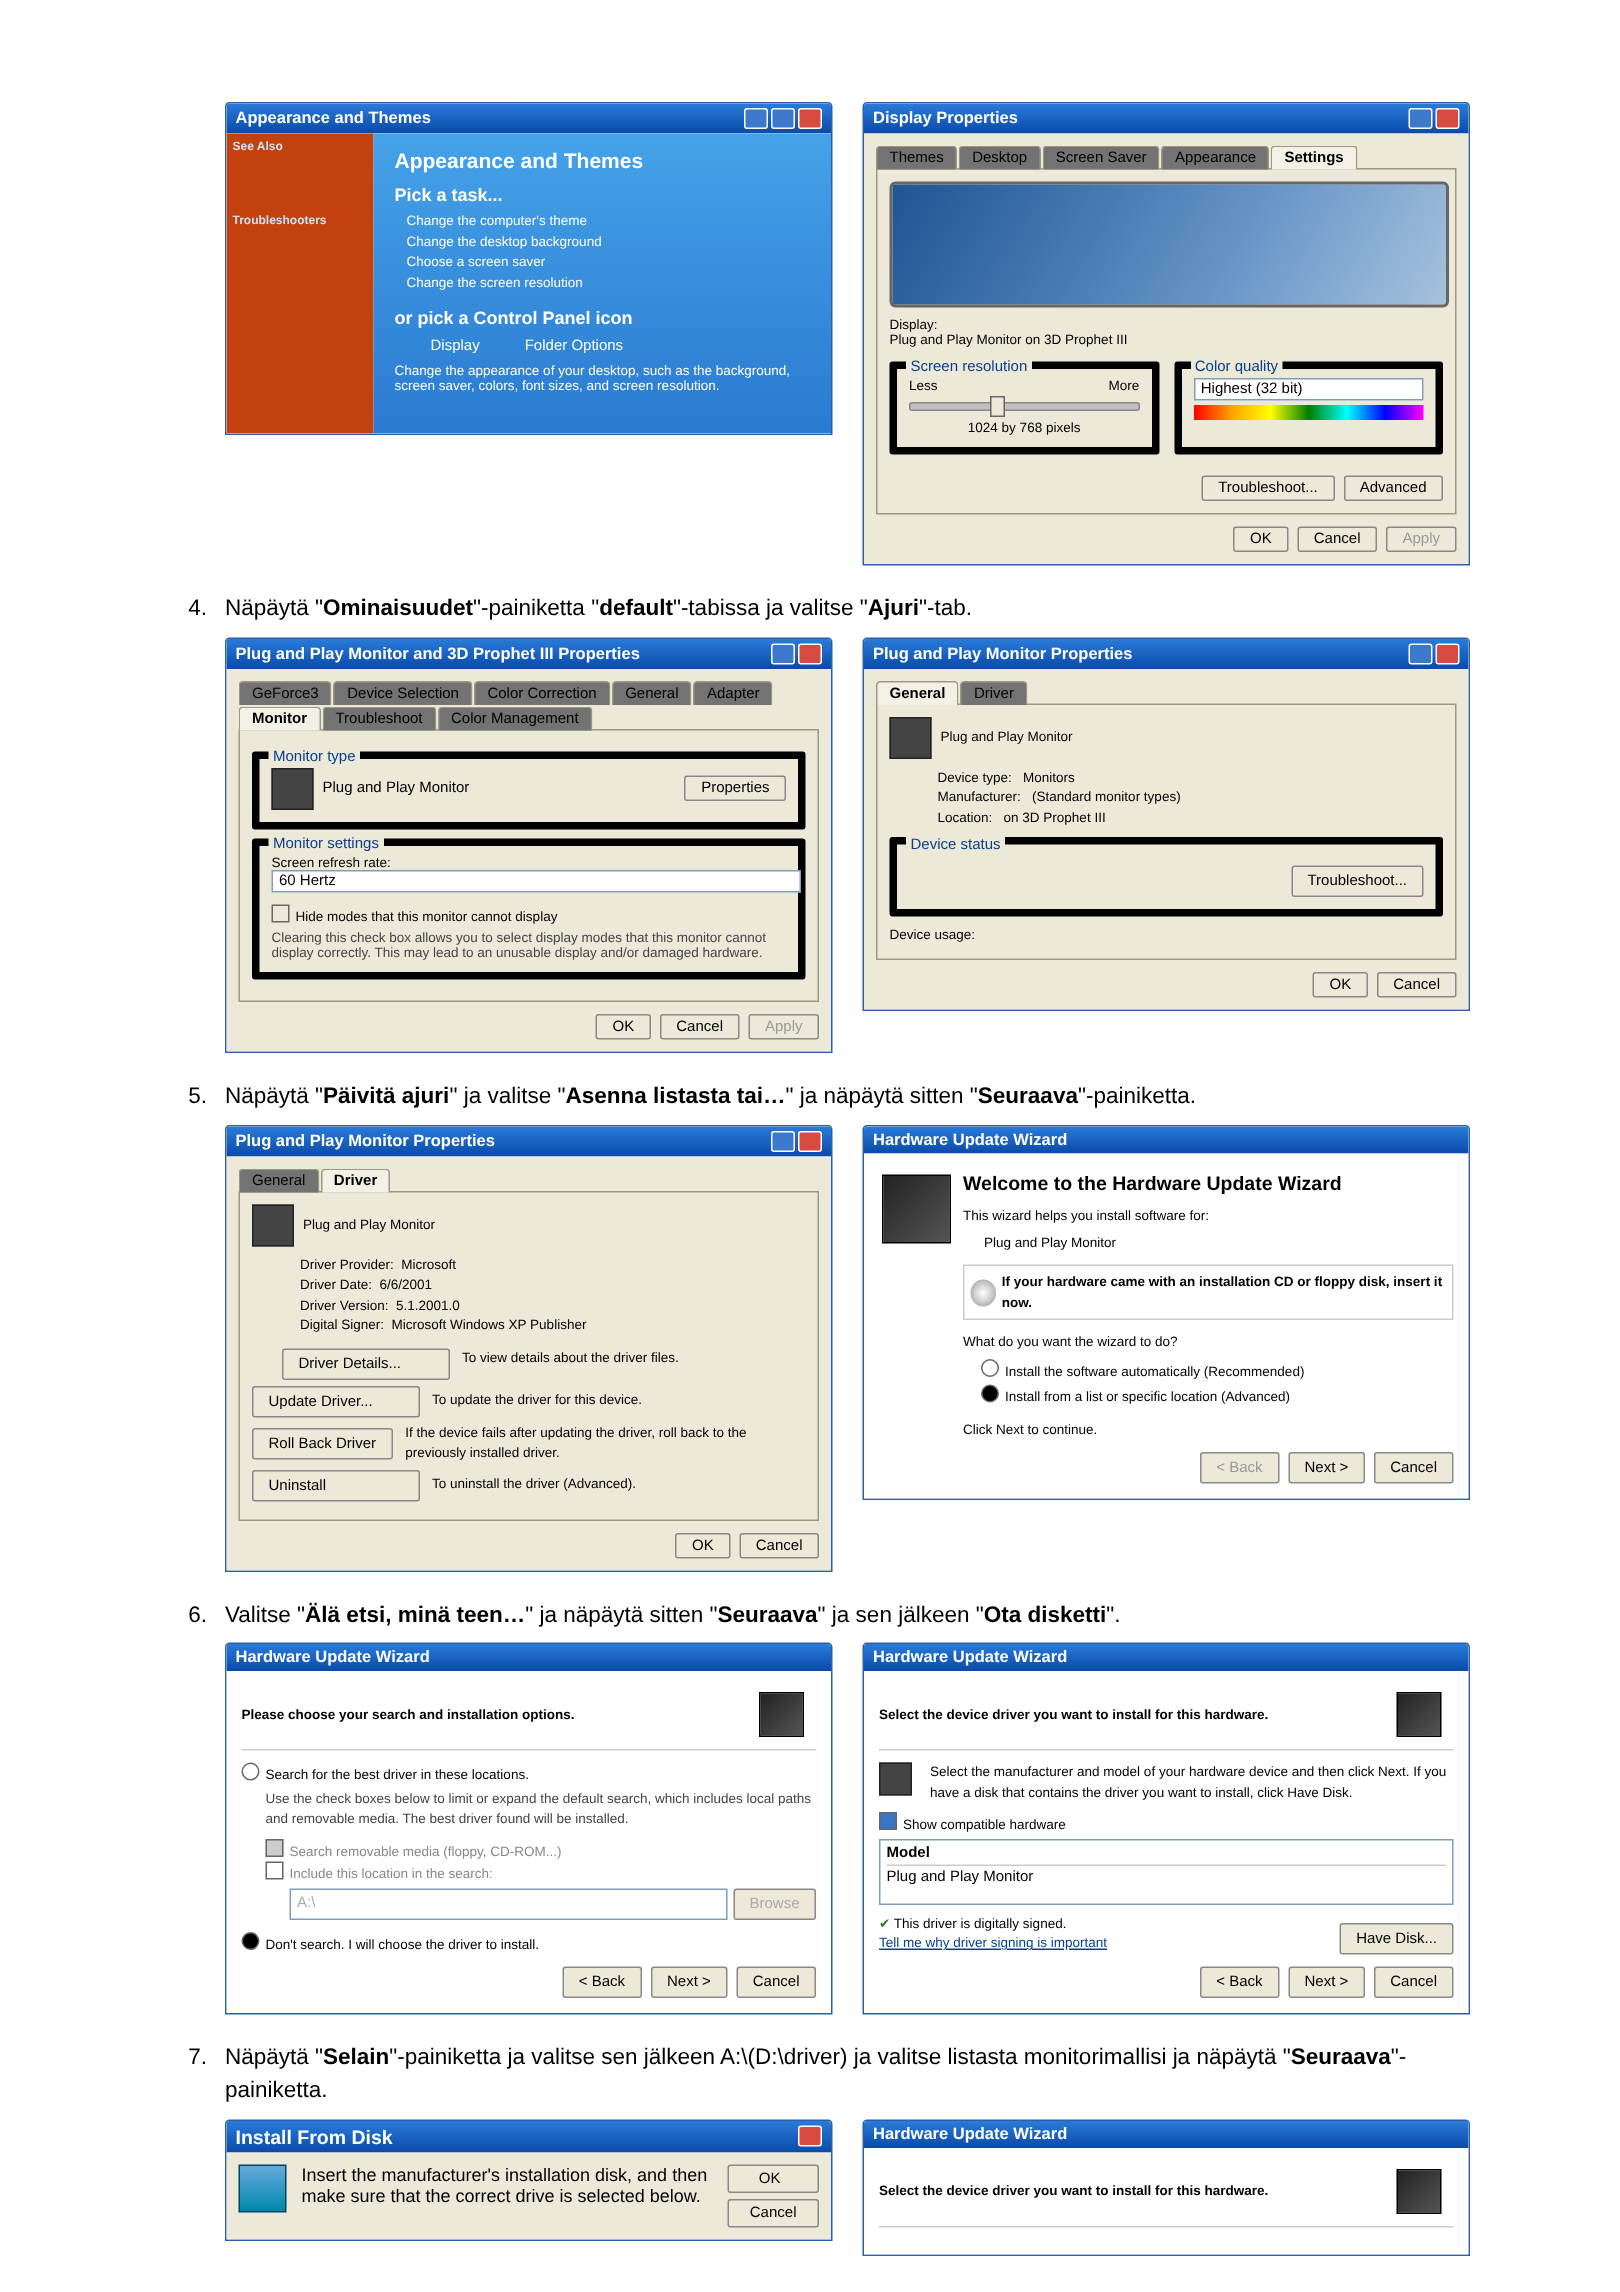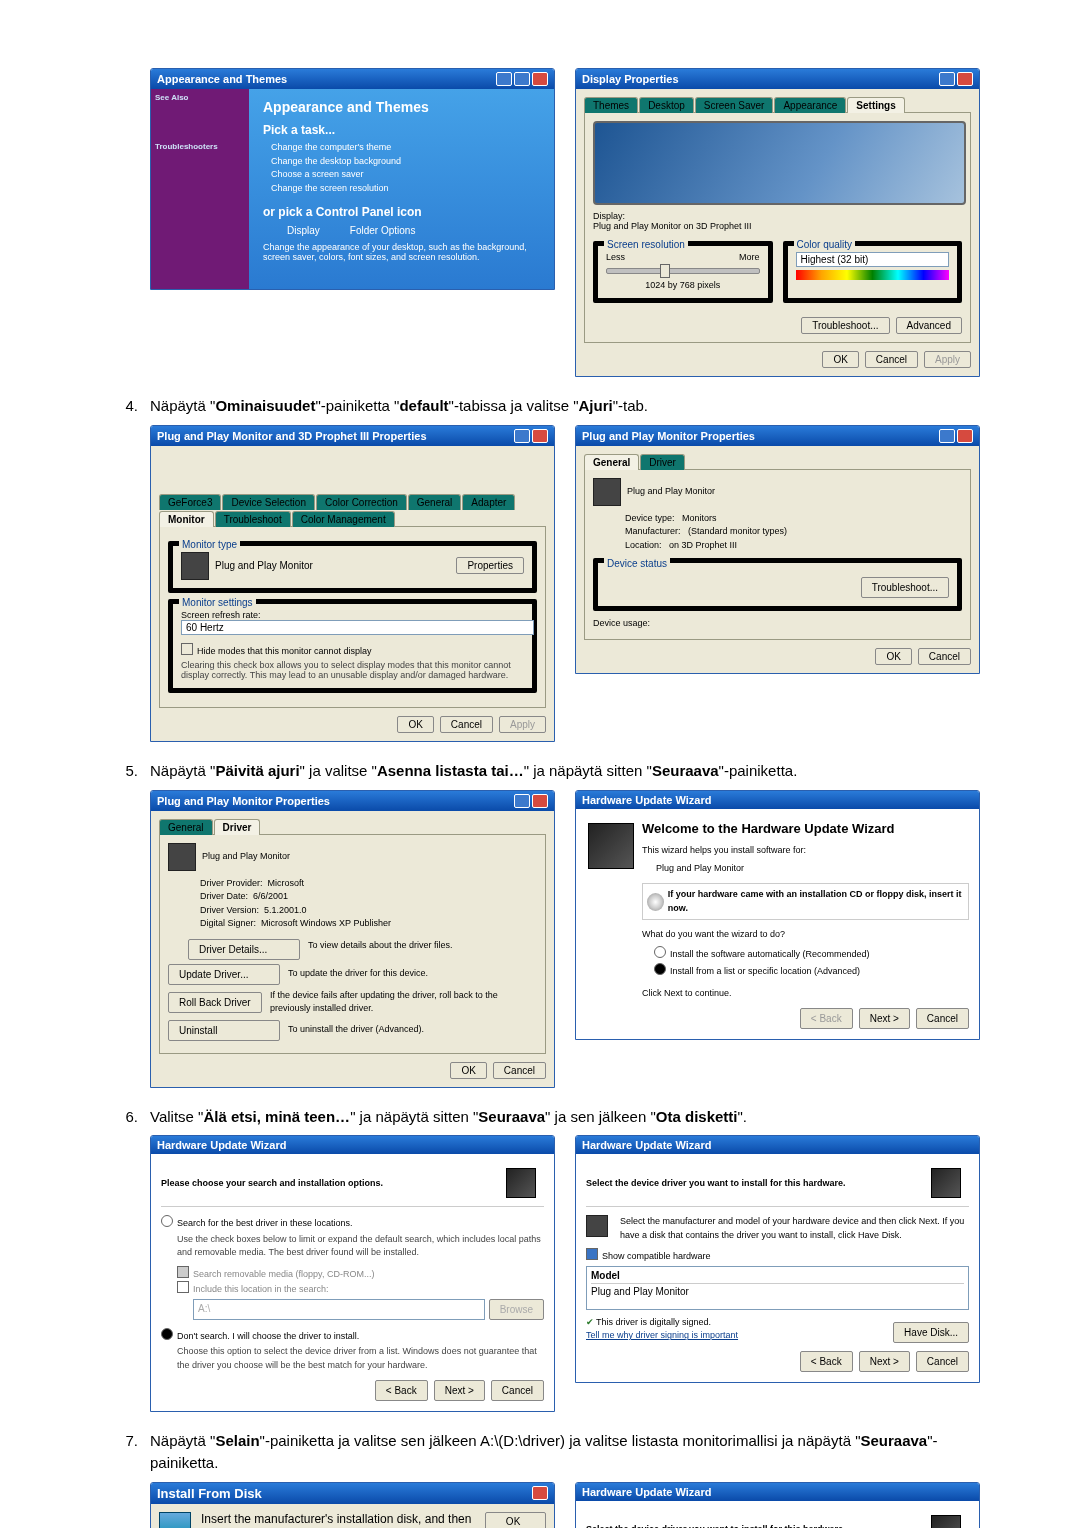--- a/index.html
+++ b/index.html
@@ -12,39 +12,39 @@
   
   .win { border:1px solid #2a5fae; background:#fff; font-size:10px; color:#000; border-radius:3px 3px 0 0; overflow:hidden;}
   .titlebar { background:linear-gradient(#2a7bd9,#0a4aa9); color:#fff; padding:3px 6px; display:flex; justify-content:space-between; align-items:center; font-size:11px; font-weight:bold;}
   .titlebar .ctl { display:flex; gap:2px;}
   .titlebar .ctlbtn { width:14px;height:12px;background:#d64a3f;border:1px solid #fff;border-radius:2px;}
   .titlebar .ctlbtn.min{background:#3c79cc;}
   .titlebar .ctlbtn.help{background:#3c79cc;}
   .body { background:#ece9d8; padding:8px; }
   .body.white{background:#fff;}
   .tabs { display:flex; gap:1px; margin-bottom:-1px; font-size:10px;}
-  .tab { background:#0f766e; border:1px solid #9a9a83; border-bottom:none; padding:2px 8px; border-radius:3px 3px 0 0;}
+  .tab { background:#737373; border:1px solid #9a9a83; border-bottom:none; padding:2px 8px; border-radius:3px 3px 0 0;}
   .tab.active{background:#f3f1e5; font-weight:bold;}
   .panel{border:1px solid #9a9a83; background:#ece9d8; padding:8px;}
   .group{border:5px solid #000000; padding:6px 8px 8px 8px; margin:6px 0; position:relative; border-radius:2px;}
   .group>.lg{position:absolute; top:-7px; left:6px; background:#ece9d8; padding:0 3px; color:#0a3e8c; font-size:10px;}
   .btn{background:#ece9d8; border:1px solid #888; padding:2px 10px; font-size:10px; border-radius:2px; display:inline-block;}
   .select,.input{border:1px solid #7f9db9; background:#fff; padding:1px 4px; font-size:10px;}
   .row{display:flex; justify-content:flex-end; gap:6px; margin-top:8px;}
   .lh{line-height:1.5;}
   .small{font-size:9px;}
   .slider{height:4px;background:#c0c0c0;border:1px solid #888;border-radius:2px;position:relative;margin:6px 0;}
   .slider .thumb{width:8px;height:12px;background:#ece9d8;border:1px solid #666;position:absolute;top:-5px;left:35%;}
   .monitor-img{width:100%;height:80px;background:linear-gradient(120deg,#1e5593 0%,#6493c7 60%,#a6c2dd 100%);border:2px solid #666;border-radius:4px;}
   .icon-hw{display:inline-block;width:26px;height:26px;background:#444;border:1px solid #222;margin-right:6px;flex-shrink:0;}
   .wiz-icon{width:44px;height:44px;background:linear-gradient(135deg,#222,#555);display:inline-block;margin:4px 8px 4px 2px;flex-shrink:0;border:1px solid #000;}
   .chk{display:inline-block;width:10px;height:10px;border:1px solid #666;border-radius:50%;margin-right:4px;vertical-align:-1px;}
   .chk.sq{border-radius:0;}
   .cp{background:linear-gradient(#45a2e8,#2a7ad1);color:#fff;font-size:10px;}
-  .cp-sidebar{background:#701a75;width:90px;font-size:8px;color:#cde1f6;padding:4px;}
+  .cp-sidebar{background:#c2410c;width:90px;font-size:8px;color:#cde1f6;padding:4px;}
   .cp-wrap{display:flex;height:200px;}
   .cp-main{flex:1;padding:10px 14px;}
   .link{color:#0a3e8c;text-decoration:underline;}
   .bar{height:10px;background:linear-gradient(90deg,red,orange,yellow,green,cyan,blue,magenta);margin-top:3px;}
 </style>
 </head>
 <body>
 
 <div class="page">
 
@@ -143,21 +143,21 @@
     <div class="col">
       <div class="win">
         <div class="titlebar">
             <span>Plug and Play Monitor and 3D Prophet III Properties</span>
             <div class="ctl">
               <div class="ctlbtn help"></div>
               <div class="ctlbtn"></div>
             </div>
           </div>
         <div class="body">
-          <div class="tabs" style="flex-wrap:wrap;margin-top:40px;">
+          <div class="tabs" style="flex-wrap:wrap;">
             <div class="tab">GeForce3</div>
             <div class="tab">Device Selection</div>
             <div class="tab">Color Correction</div>
             <div class="tab">General</div>
             <div class="tab">Adapter</div>
             <div class="tab active">Monitor</div>
             <div class="tab">Troubleshoot</div>
             <div class="tab">Color Management</div>
           </div>
           <div class="panel">
@@ -327,21 +327,20 @@
             </div>
           <div><span class="chk"></span><span>Search for the best driver in these locations.</span></div>
           <div style="margin:2px 0 6px 16px;color:#444;">Use the check boxes below to limit or expand the default search, which includes local paths and removable media. The best driver found will be installed.</div>
           <div style="margin-left:16px;color:#888;"><span class="chk sq" style="background:#ccc;"></span><span>Search removable media (floppy, CD-ROM...)</span></div>
           <div style="margin-left:16px;color:#888;"><span class="chk sq"></span><span>Include this location in the search:</span></div>
           <div style="margin:2px 0 8px 32px;display:flex;gap:4px;">
               <span class="select" style="flex:1;color:#aaa;">A:\</span>
               <span class="btn" style="color:#aaa;">Browse</span>
             </div>
           <div><span class="chk" style="background:#000;"></span><span>Don't search. I will choose the driver to install.</span></div>
-          <div style="margin:2px 0 6px 16px;color:#444;">Choose this option to select the device driver from a list. Windows does not guarantee that the driver you choose will be the best match for your hardware.</div>
           <div class="row">
               <span class="btn">&lt; Back</span>
               <span class="btn">Next &gt;</span>
               <span class="btn">Cancel</span>
             </div>
         </div>
       </div>
     </div>
     <div class="col">
       <div class="win">

